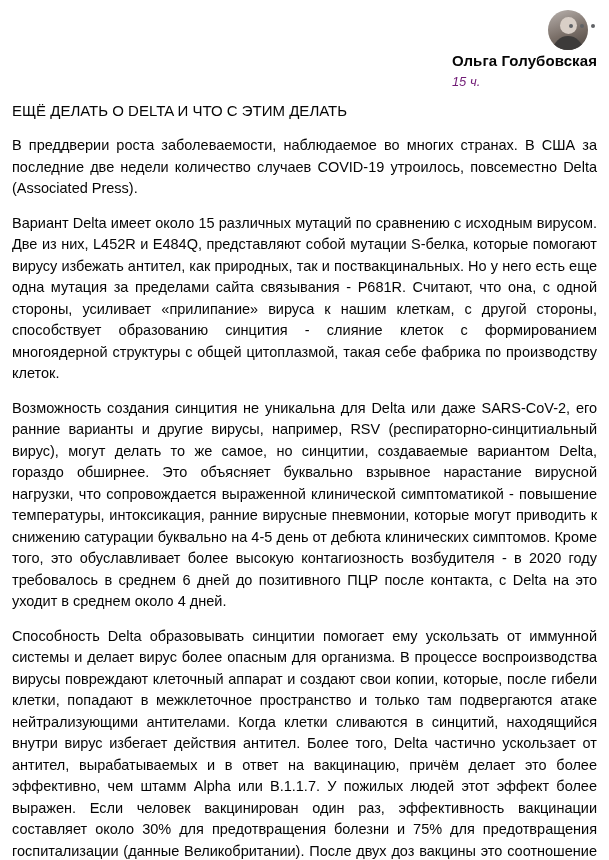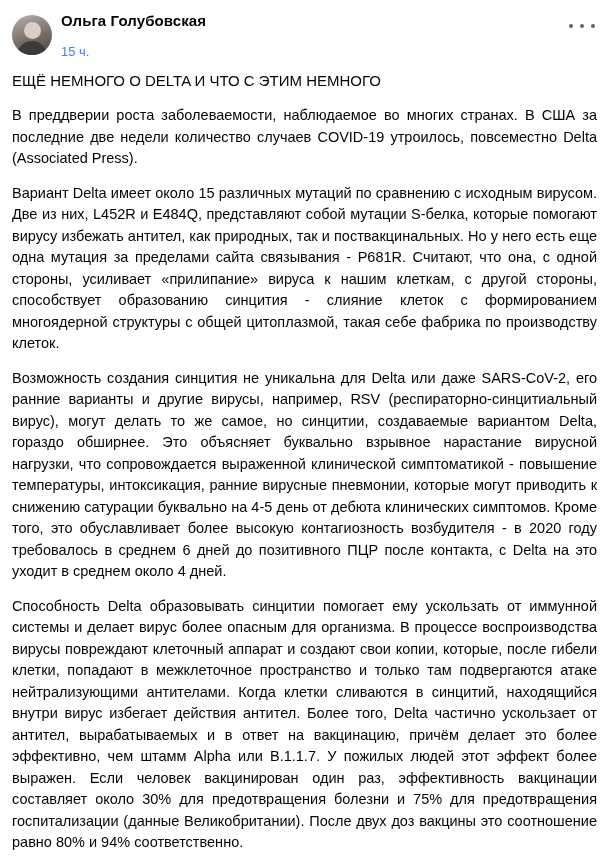--- a/index.html
+++ b/index.html
@@ -14,23 +14,24 @@
     font-family: "Liberation Sans", sans-serif;
     color: #1c1e21;
     overflow: hidden;
   }
   .post {
     width: 609px;
     padding: 10px 12px 0 12px;
   }
   .post-header {
     display: flex;
-    align-items: center;
+    align-items: flex-end;
     position: relative;
     margin-bottom: 10px;
+    flex-direction: column;
   }
   .avatar {
     width: 40px;
     height: 40px;
     border-radius: 50%;
     background: #9aa0a6;
     flex: 0 0 40px;
     margin-right: 9px;
     overflow: hidden;
     position: relative;
@@ -62,23 +63,24 @@
   }
   .author {
     font-size: 15px;
     font-weight: bold;
     color: #050505;
     line-height: 19px;
     letter-spacing: 0.1px;
   }
   .meta {
     font-size: 13px;
-    color: #3b82f6;
+    color: #701a75;
     line-height: 17px;
-    margin-top: 13px;
+    margin-top: 3px;
+    font-style: italic;
   }
   .more-btn {
     position: absolute;
     right: 2px;
     top: 6px;
     width: 26px;
     height: 20px;
     display: flex;
     align-items: center;
     justify-content: space-between;
@@ -123,21 +125,21 @@
       <div class="meta">15 ч.</div>
     </div>
     <div class="more-btn">
       <i></i>
       <i></i>
       <i></i>
     </div>
   </div>
 
   <div class="post-body">
-    <div class="title">ЕЩЁ НЕМНОГО О DELTA И ЧТО С ЭТИМ НЕМНОГО</div>
+    <div class="title">ЕЩЁ ДЕЛАТЬ О DELTA И ЧТО С ЭТИМ ДЕЛАТЬ</div>
     <p>В преддверии роста заболеваемости, наблюдаемое во многих странах. В США за последние две недели количество случаев COVID-19 утроилось, повсеместно Delta (Associated Press).</p>
     <p>Вариант Delta имеет около 15 различных мутаций по сравнению с исходным вирусом. Две из них, L452R и E484Q, представляют собой мутации S-белка, которые помогают вирусу избежать антител, как природных, так и поствакцинальных. Но у него есть еще одна мутация за пределами сайта связывания - P681R. Считают, что она, с одной стороны, усиливает «прилипание» вируса к нашим клеткам, с другой стороны, способствует образованию синцития - слияние клеток с формированием многоядерной структуры с общей цитоплазмой, такая себе фабрика по производству клеток.</p>
     <p>Возможность создания синцития не уникальна для Delta или даже SARS-CoV-2, его ранние варианты и другие вирусы, например, RSV (респираторно-синцитиальный вирус), могут делать то же самое, но синцитии, создаваемые вариантом Delta, гораздо обширнее. Это объясняет буквально взрывное нарастание вирусной нагрузки, что сопровождается выраженной клинической симптоматикой - повышение температуры, интоксикация, ранние вирусные пневмонии, которые могут приводить к снижению сатурации буквально на 4-5 день от дебюта клинических симптомов. Кроме того, это обуславливает более высокую контагиозность возбудителя - в 2020 году требовалось в среднем 6 дней до позитивного ПЦР после контакта, с Delta на это уходит в среднем около 4 дней.</p>
     <p> Способность Delta образовывать синцитии помогает ему  ускользать от иммунной системы и делает вирус более опасным для организма. В процессе воспроизводства вирусы повреждают клеточный аппарат и создают свои копии, которые, после гибели клетки, попадают в межклеточное пространство и только там подвергаются атаке нейтрализующими антителами. Когда клетки сливаются в синцитий, находящийся внутри вирус избегает действия антител. Более того, Delta частично ускользает от антител, вырабатываемых и в ответ на вакцинацию, причём делает это более эффективно, чем штамм Alpha или B.1.1.7. У пожилых людей этот эффект более выражен. Если человек вакцинирован один раз, эффективность вакцинации составляет около 30% для предотвращения болезни и 75% для предотвращения госпитализации (данные Великобритании). После двух доз вакцины это соотношение равно 80% и 94% соответственно.</p>
     <p>Наконец, способность вируса образовывать синцитии может нанести больший ущерб тканям и органам организма, особенно легких, где альвеолы имеют толщину всего в одну клетку.</p>
 
   </div>
 
 </div>
 

